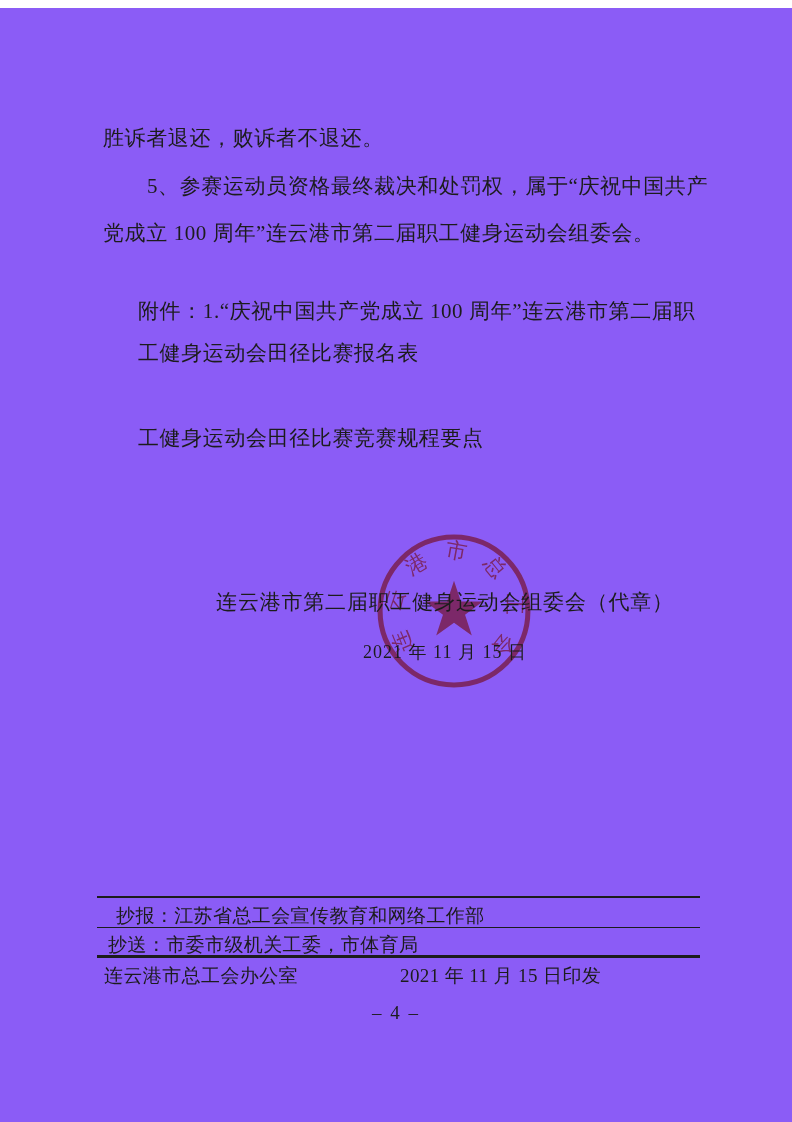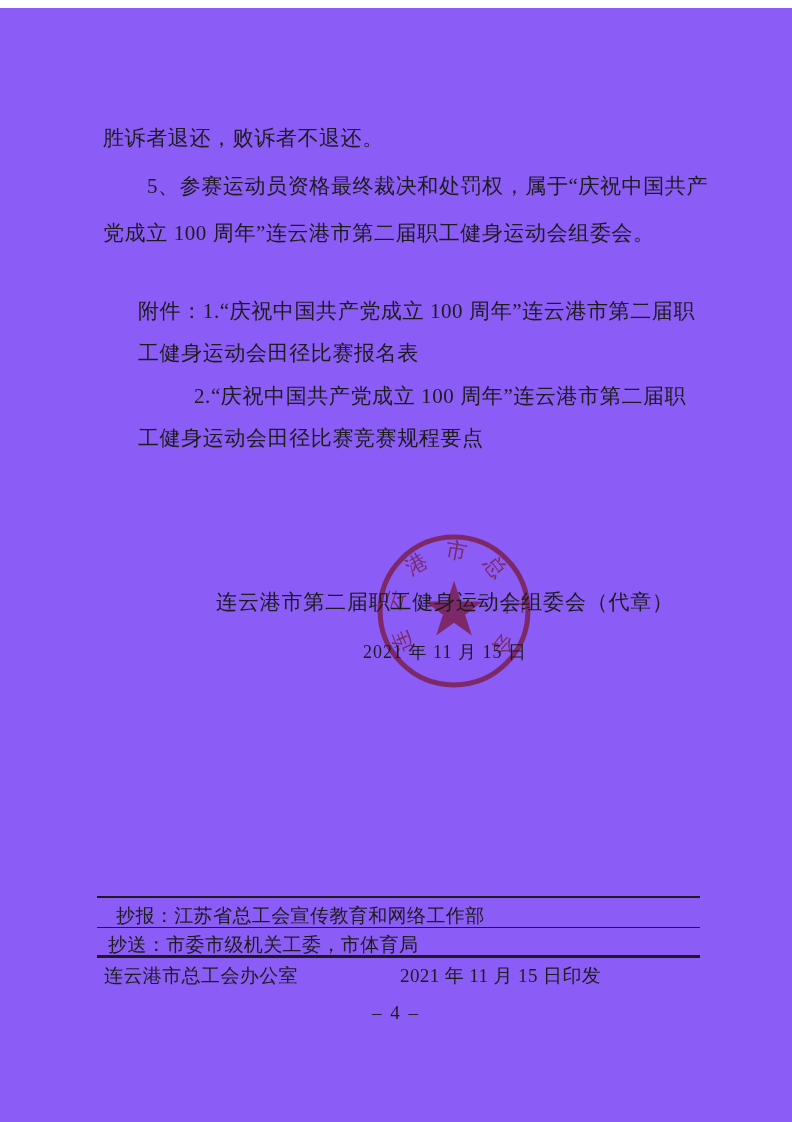--- a/index.html
+++ b/index.html
@@ -61,21 +61,20 @@
 <body>
 
 <div class="page">
 
   <div class="txtline" style="left:103px;top:118px;">胜诉者退还，败诉者不退还。</div>
   <div class="txtline" style="left:147px;top:166px;">5、参赛运动员资格最终裁决和处罚权，属于“庆祝中国共产</div>
   <div class="txtline" style="left:103px;top:213px;">党成立 100 周年”连云港市第二届职工健身运动会组委会。</div>
 
   <div class="txtline" style="left:138px;top:291px;">附件：1.“庆祝中国共产党成立 100 周年”连云港市第二届职</div>
   <div class="txtline" style="left:138px;top:333px;">工健身运动会田径比赛报名表</div>
-  <div class="txtline" style="left:194px;top:376px;">2.“庆祝中国共产党成立 100 周年”连云港市第二届职</div>
   <div class="txtline" style="left:138px;top:418px;">工健身运动会田径比赛竞赛规程要点</div>
 
   <svg class="seal" viewBox="-80 -80 160 160">
     <circle cx="0" cy="0" r="73" fill="none" stroke-width="5" stroke="#dd4f4c"></circle>
     <polygon points="0,-30 6.8,-9.3 28.5,-9.3 10.9,3.6 17.6,24.3 0,11.5 -17.6,24.3 -10.9,3.6 -28.5,-9.3 -6.8,-9.3" fill="#dd4f4c"></polygon>
     <defs>
       <path id="sealArc" d="M -26 45 A 52 52 0 1 1 26 45" fill="none"></path>
     </defs>
     <g transform="rotate(10)">
       <text font-size="21" letter-spacing="16" text-anchor="middle" font-family="Liberation Serif, DejaVu Serif, serif" fill="#dd4f4c">

